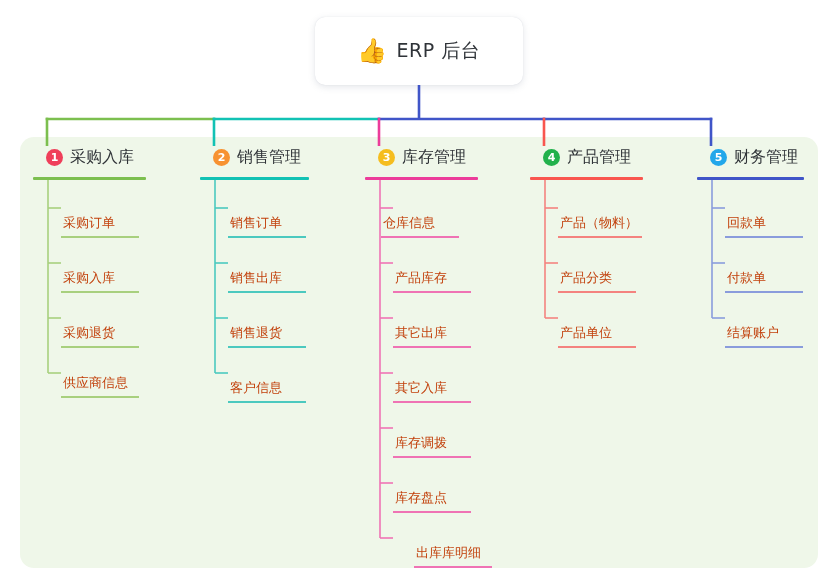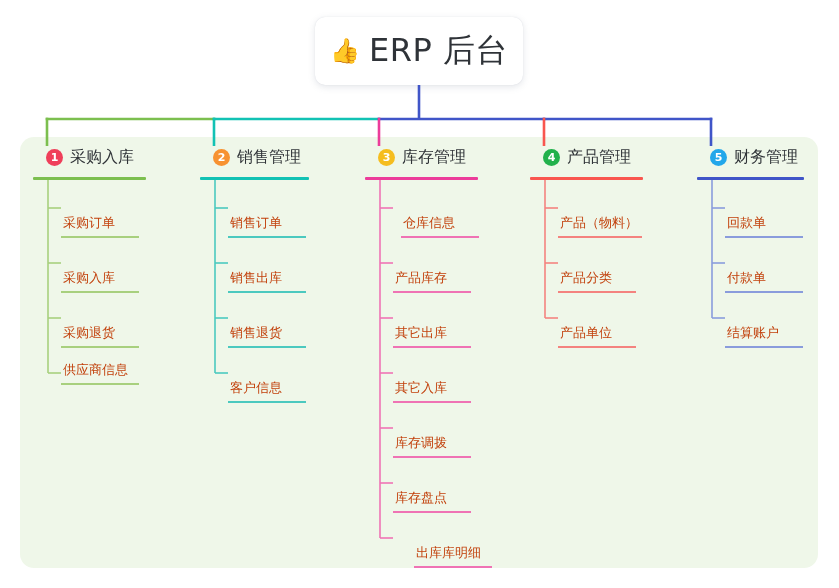--- a/index.html
+++ b/index.html
@@ -41,21 +41,21 @@
     display: flex;
     align-items: center;
     gap: 9px;
   }
   .root-emoji {
     font-size: 24px;
     line-height: 1;
     display: inline-block;
   }
   .root-title {
-    font-size: 32px;
+    font-size: 19px;
     color: #2f3338;
     letter-spacing: 0.5px;
     white-space: nowrap;
   }
 
   
   .panel {
     position: absolute;
     left: 20px;
     top: 137px;
@@ -200,21 +200,21 @@
             <div class="leaf-rule" style="background: rgb(168, 208, 126); width: 78px;"></div>
           </div>
           <div class="leaf" style="left: 28px; top: 73px; width: 88px;">
             <div class="leaf-label">采购入库</div>
             <div class="leaf-rule" style="background: rgb(168, 208, 126); width: 78px;"></div>
           </div>
           <div class="leaf" style="left: 28px; top: 128px; width: 88px;">
             <div class="leaf-label">采购退货</div>
             <div class="leaf-rule" style="background: rgb(168, 208, 126); width: 78px;"></div>
           </div>
-          <div class="leaf" style="left: 28px; top: 165px; width: 88px;">
+          <div class="leaf" style="left: 28px; top: 178px; width: 88px;">
             <div class="leaf-label">供应商信息</div>
             <div class="leaf-rule" style="background: rgb(168, 208, 126); width: 78px;"></div>
           </div>
         </div>
       </div>
       <div class="column" style="left: 200px; width: 148px;">
         <div class="col-head">
           <span class="badge" style="background: rgb(247, 146, 49);">2</span>
           <span class="col-title">销售管理</span>
         </div>
@@ -238,21 +238,21 @@
           </div>
         </div>
       </div>
       <div class="column" style="left: 365px; width: 145px;">
         <div class="col-head">
           <span class="badge" style="background: rgb(245, 189, 31);">3</span>
           <span class="col-title">库存管理</span>
         </div>
         <div class="head-rule" style="background: rgb(236, 60, 154); width: 113px;"></div>
         <div class="leaves">
-          <div class="leaf" style="left: 36px; top: 18px; width: 88px;">
+          <div class="leaf" style="left: 16px; top: 18px; width: 88px;">
             <div class="leaf-label">仓库信息</div>
             <div class="leaf-rule" style="background: rgb(239, 115, 180); width: 78px;"></div>
           </div>
           <div class="leaf" style="left: 28px; top: 73px; width: 88px;">
             <div class="leaf-label">产品库存</div>
             <div class="leaf-rule" style="background: rgb(239, 115, 180); width: 78px;"></div>
           </div>
           <div class="leaf" style="left: 28px; top: 128px; width: 88px;">
             <div class="leaf-label">其它出库</div>
             <div class="leaf-rule" style="background: rgb(239, 115, 180); width: 78px;"></div>

